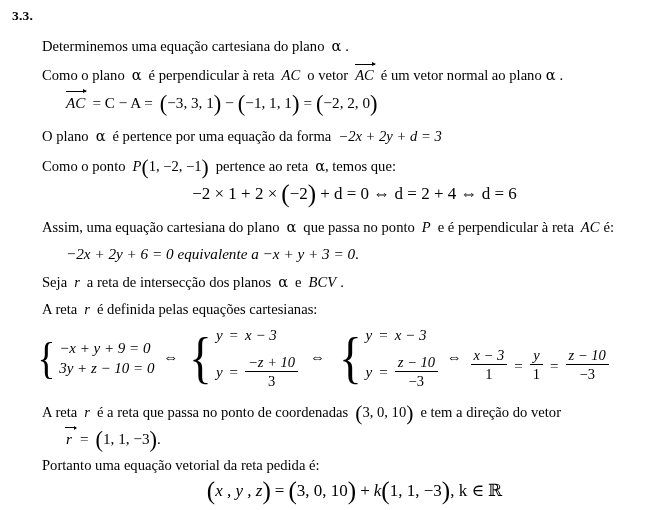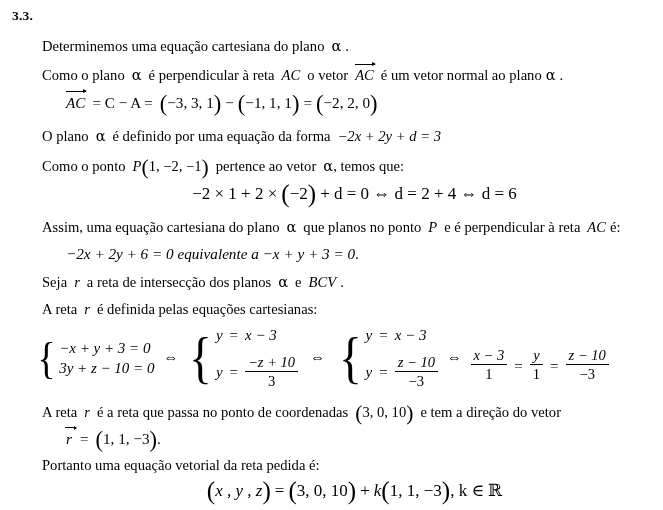--- a/index.html
+++ b/index.html
@@ -173,53 +173,53 @@
 
   <div class="abs body-line" style="top:66px">
     <span>Como o plano</span><span class="sp2"></span><span class="gk">α</span><span class="sp2"></span><span>é perpendicular à reta</span><span class="sp2"></span><i class="v">AC</i><span class="sp2"></span><span>o vetor</span><span class="sp2"></span><span class="vecar"><span class="bar"></span><span>AC</span></span><span class="sp2"></span><span>é um vetor normal ao plano</span><span class="sp"></span><span class="gk">α</span><span class="sp"></span><span>.</span>
   </div>
 
   <div class="abs blk-eq" style="top:93px">
     <span class="vecar"><span class="bar"></span><span>AC</span></span><span class="sp2"></span><span>= C − A =</span><span class="sp2"></span><span class="bigp">(</span><span>−3, 3, 1</span><span class="bigp">)</span><span class="sp"></span><span>−</span><span class="sp"></span><span class="bigp">(</span><span>−1, 1, 1</span><span class="bigp">)</span><span class="sp"></span><span>=</span><span class="sp"></span><span class="bigp">(</span><span>−2, 2, 0</span><span class="bigp">)</span>
   </div>
 
   <div class="abs body-line" style="top:128px">
-    <span>O plano</span><span class="sp2"></span><span class="gk">α</span><span class="sp2"></span><span>é definido por uma equação da forma</span><span class="sp2"></span><i class="v">−2x + 2y + d = 3</i>
+    <span>O plano</span><span class="sp2"></span><span class="gk">α</span><span class="sp2"></span><span>é pertence por uma equação da forma</span><span class="sp2"></span><i class="v">−2x + 2y + d = 3</i>
   </div>
 
   <div class="abs body-line" style="top:158px">
-    <span>Como o ponto</span><span class="sp2"></span><i class="v">P</i><span class="bigp">(</span><span>1, −2, −1</span><span class="bigp">)</span><span class="sp2"></span><span>pertence ao vetor</span><span class="sp2"></span><span class="gk">α</span><span>, temos que:</span>
+    <span>Como o ponto</span><span class="sp2"></span><i class="v">P</i><span class="bigp">(</span><span>1, −2, −1</span><span class="bigp">)</span><span class="sp2"></span><span>pertence ao reta</span><span class="sp2"></span><span class="gk">α</span><span>, temos que:</span>
   </div>
 
   <div class="abs ctr-line" style="top:184px">
     <span>−2 × 1 + 2 ×</span><span class="sp"></span><span class="bigp">(</span><span>−2</span><span class="bigp">)</span><span class="sp"></span><span>+ d = 0 ⇔ d = 2 + 4 ⇔ d = 6</span>
   </div>
 
   <div class="abs body-line" style="top:219px">
-    <span>Assim, uma equação cartesiana do plano</span><span class="sp2"></span><span class="gk">α</span><span class="sp2"></span><span>que planos no ponto</span><span class="sp2"></span><i class="v">P</i><span class="sp2"></span><span>e é perpendicular à reta</span><span class="sp2"></span><i class="v">AC</i><span class="sp"></span><span>é:</span>
+    <span>Assim, uma equação cartesiana do plano</span><span class="sp2"></span><span class="gk">α</span><span class="sp2"></span><span>que passa no ponto</span><span class="sp2"></span><i class="v">P</i><span class="sp2"></span><span>e é perpendicular à reta</span><span class="sp2"></span><i class="v">AC</i><span class="sp"></span><span>é:</span>
   </div>
 
   <div class="abs blk-eq" style="top:245px">
     <i class="v">−2x + 2y + 6 = 0  equivalente a  −x + y + 3 = 0</i><span>.</span>
   </div>
 
   <div class="abs body-line" style="top:274px">
     <span>Seja</span><span class="sp2"></span><i class="v">r</i><span class="sp2"></span><span>a reta de intersecção dos planos</span><span class="sp2"></span><span class="gk">α</span><span class="sp2"></span><span>e</span><span class="sp2"></span><i class="v">BCV</i><span class="sp"></span><span>.</span>
   </div>
 
   <div class="abs body-line" style="top:301px">
     <span>A  reta</span><span class="sp2"></span><i class="v">r</i><span class="sp2"></span><span>é definida pelas equações cartesianas:</span>
   </div>
 
   <div class="abs" style="left:36px; top:326px; font-size:15px;">
 
     <span class="sysgrp">
       <span class="brace">{</span>
       <span class="sysrows">
-        <div><i class="v">−x + y + 3 = 0</i></div>
+        <div><i class="v">−x + y + 9 = 0</i></div>
         <div><i class="v">3y + z − 10 = 0</i></div>
       </span>
     </span>
 
     <span class="eqv">⇔</span>
 
     <span class="sysgrp">
       <span class="brace tall">{</span>
       <span class="sysrows fr">
         <div><i class="v">y</i><span class="sp2"></span><span>=</span><span class="sp2"></span><i class="v">x − 3</i></div>

